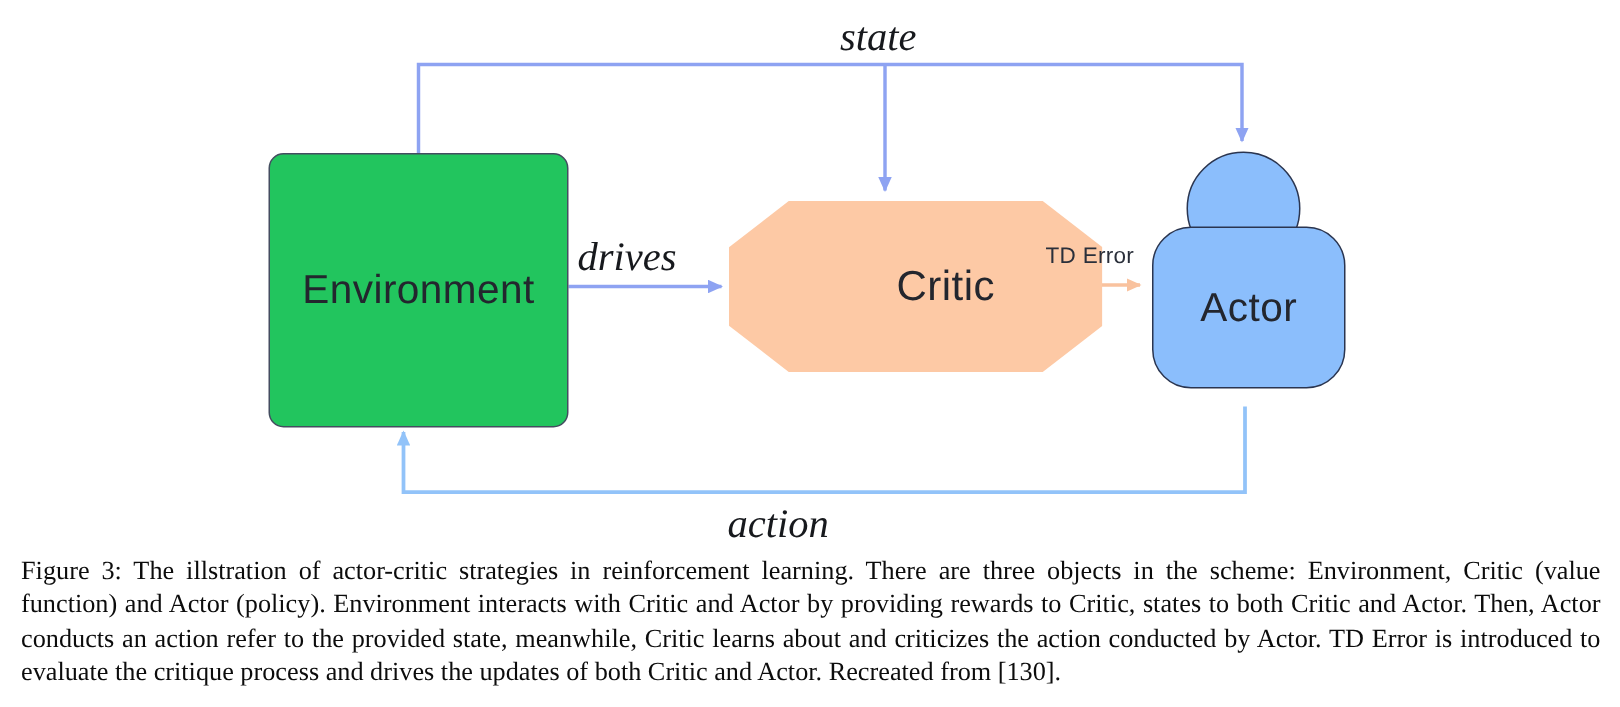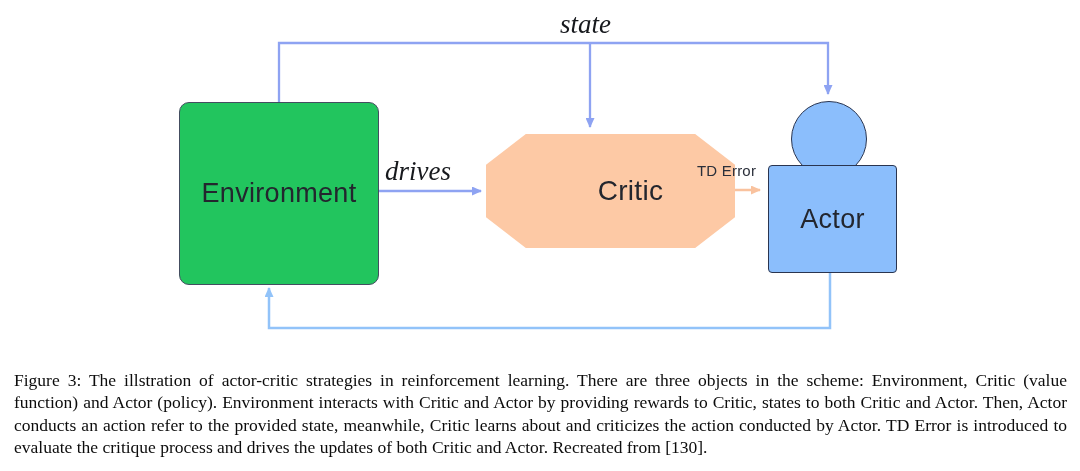--- a/index.html
+++ b/index.html
@@ -32,24 +32,24 @@
     padding-left:40px;
   }
   .actor-head{
     position:absolute;
     left:791px;top:101px;width:74px;height:74px;
     background:#8bbefc;
     border:1.5px solid #2a3550;
     border-radius:50%;
   }
   .actor-body{
-    left:768px;top:165px;width:127px;height:106px;
+    left:768px;top:151px;width:127px;height:106px;
     background:#8bbefc;
     border:1.5px solid #2a3550;
-    border-radius:4px;
+    border-radius:26px;
     font-size:27px;
   }
   .edge-label{
     position:absolute;
     color:#17191d;
     font-family:"Liberation Serif", serif;
     font-size:27px;
     white-space:nowrap;
     font-style:italic;
   }
@@ -111,16 +111,17 @@
   </div>
 
   <div class="actor-head"></div>
   <div class="node actor-body">
     <span>Actor</span>
   </div>
 
   <div class="edge-label lbl-state">state</div>
   <div class="edge-label lbl-reward">drives</div>
   <div class="lbl-td">TD Error</div>
+  <div class="edge-label lbl-action">action</div>
 
   <p class="caption">Figure 3: The illstration of actor-critic strategies in reinforcement learning. There are three objects in the scheme: Environment, Critic (value function) and Actor (policy). Environment interacts with Critic and Actor by providing rewards to Critic, states to both Critic and Actor. Then, Actor conducts an action refer to the provided state, meanwhile, Critic learns about and criticizes the action conducted by Actor. TD Error is introduced to evaluate the critique process and drives the updates of both Critic and Actor. Recreated from [130].</p>
 
 </div>
 
 </body></html>

